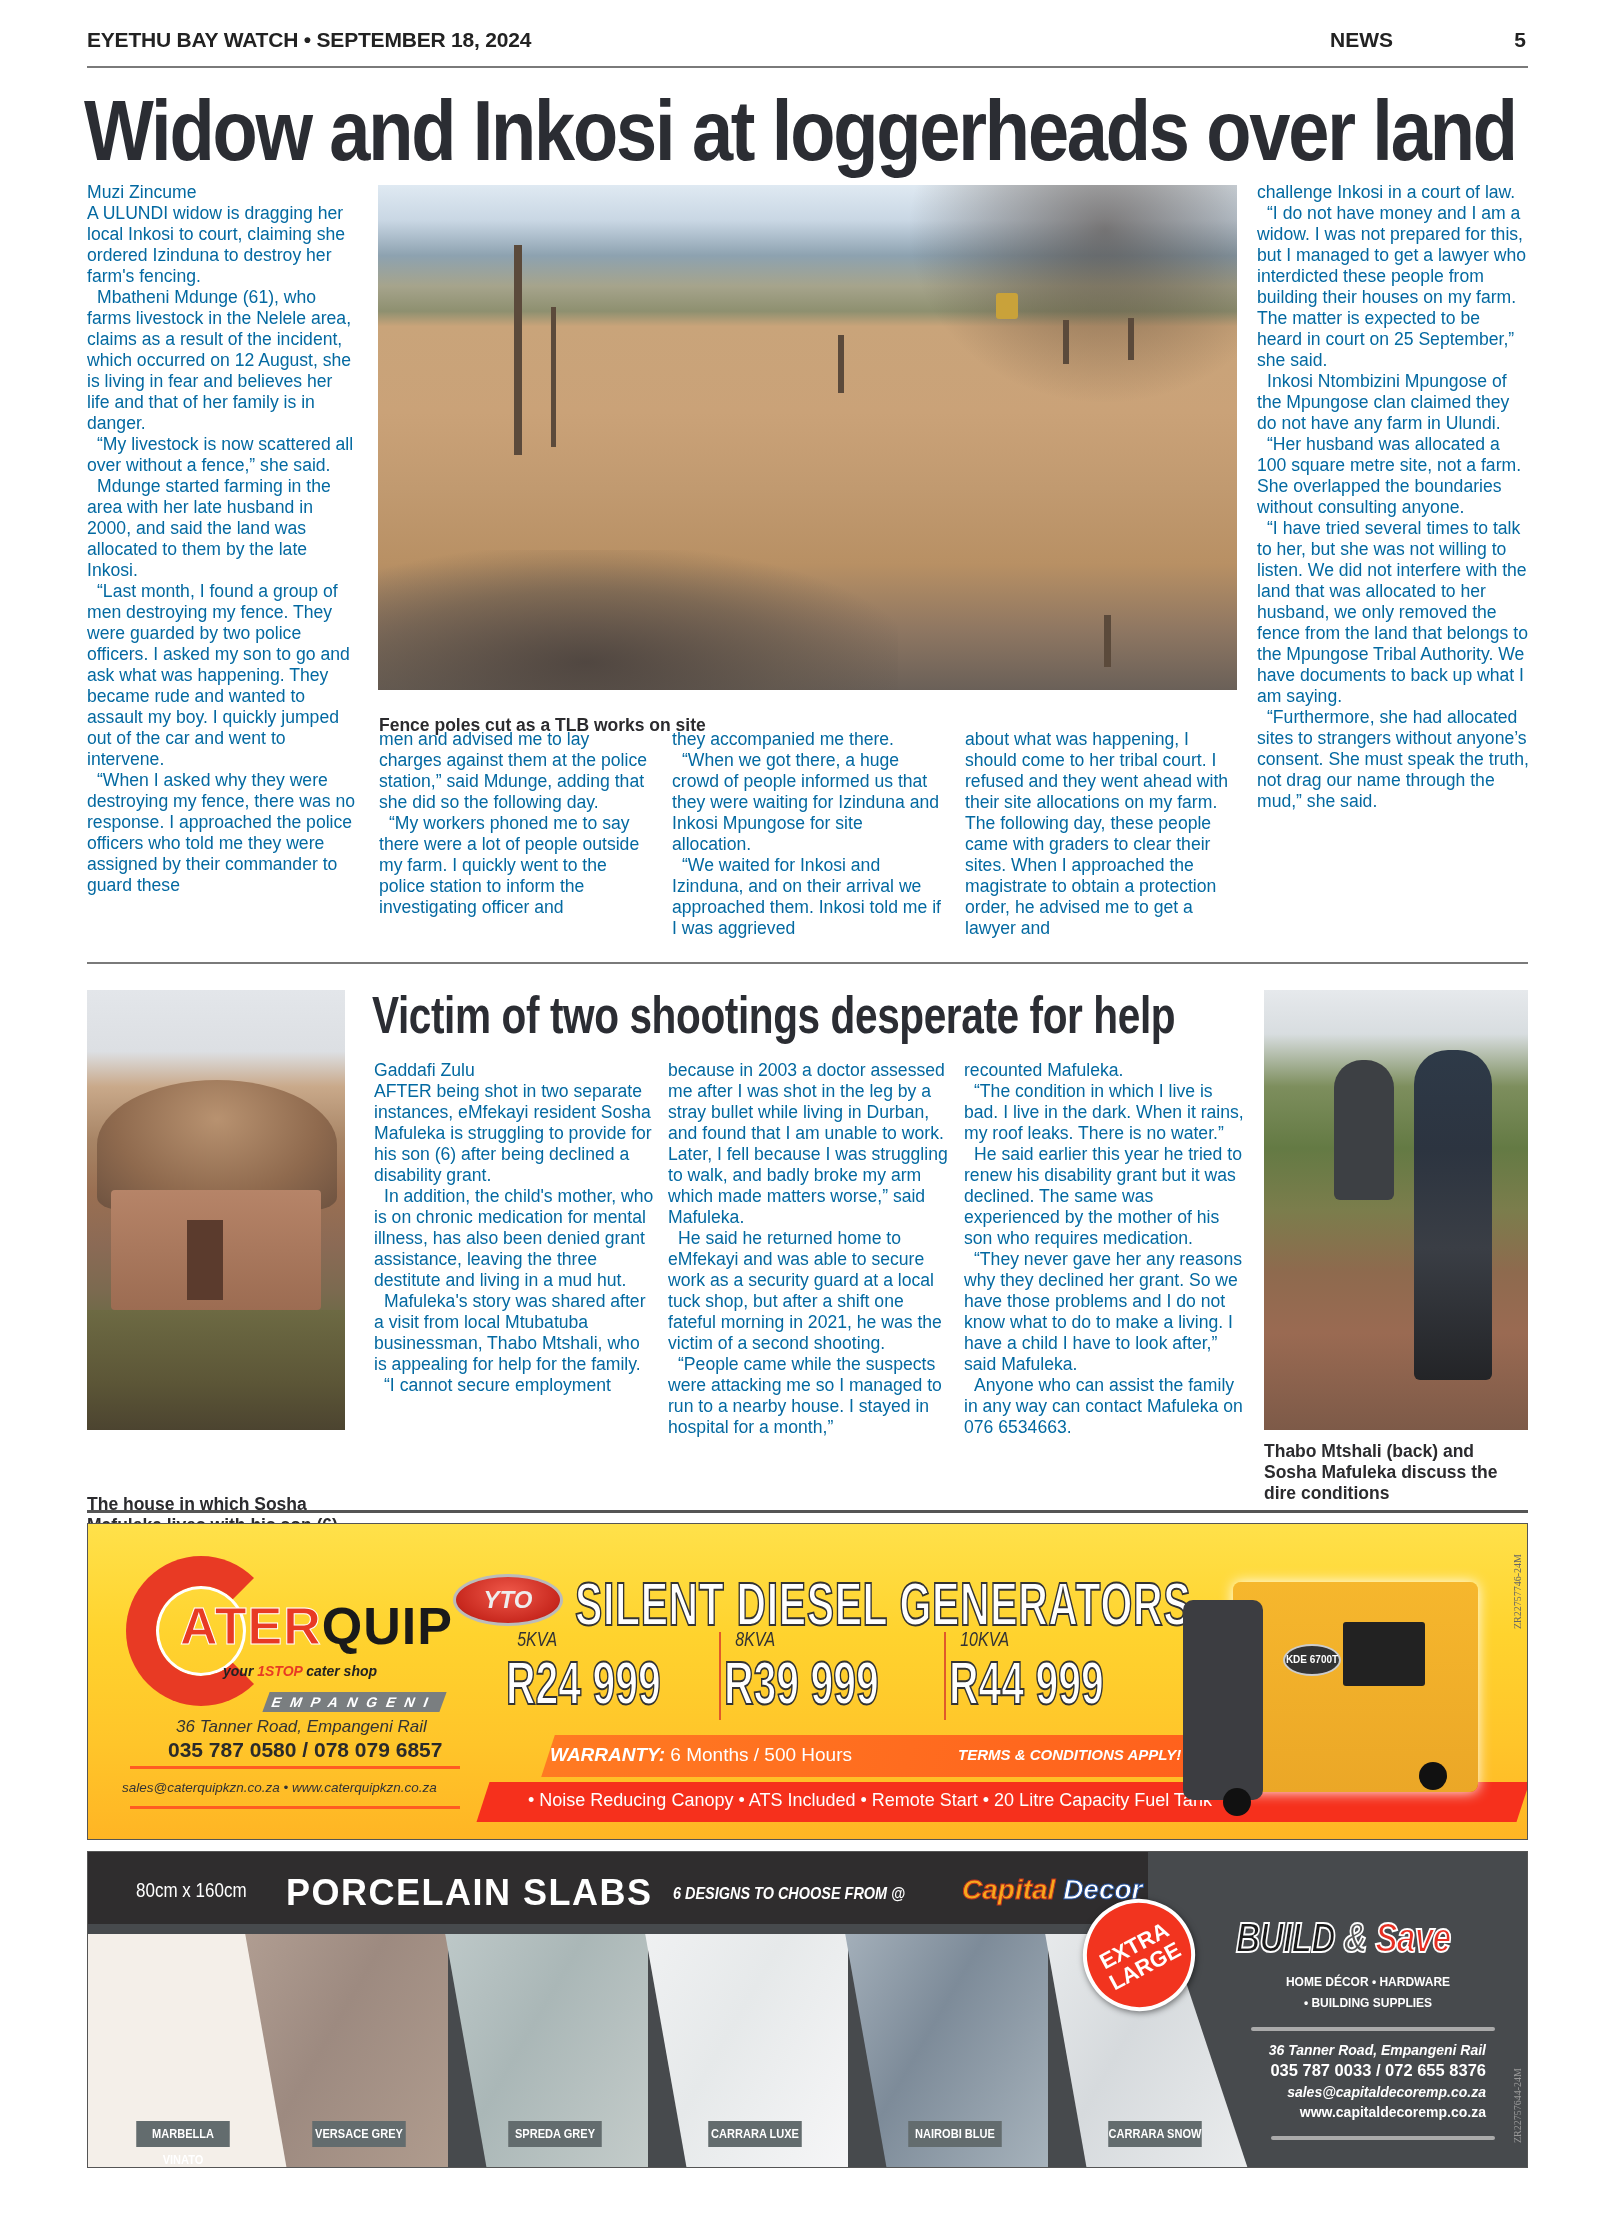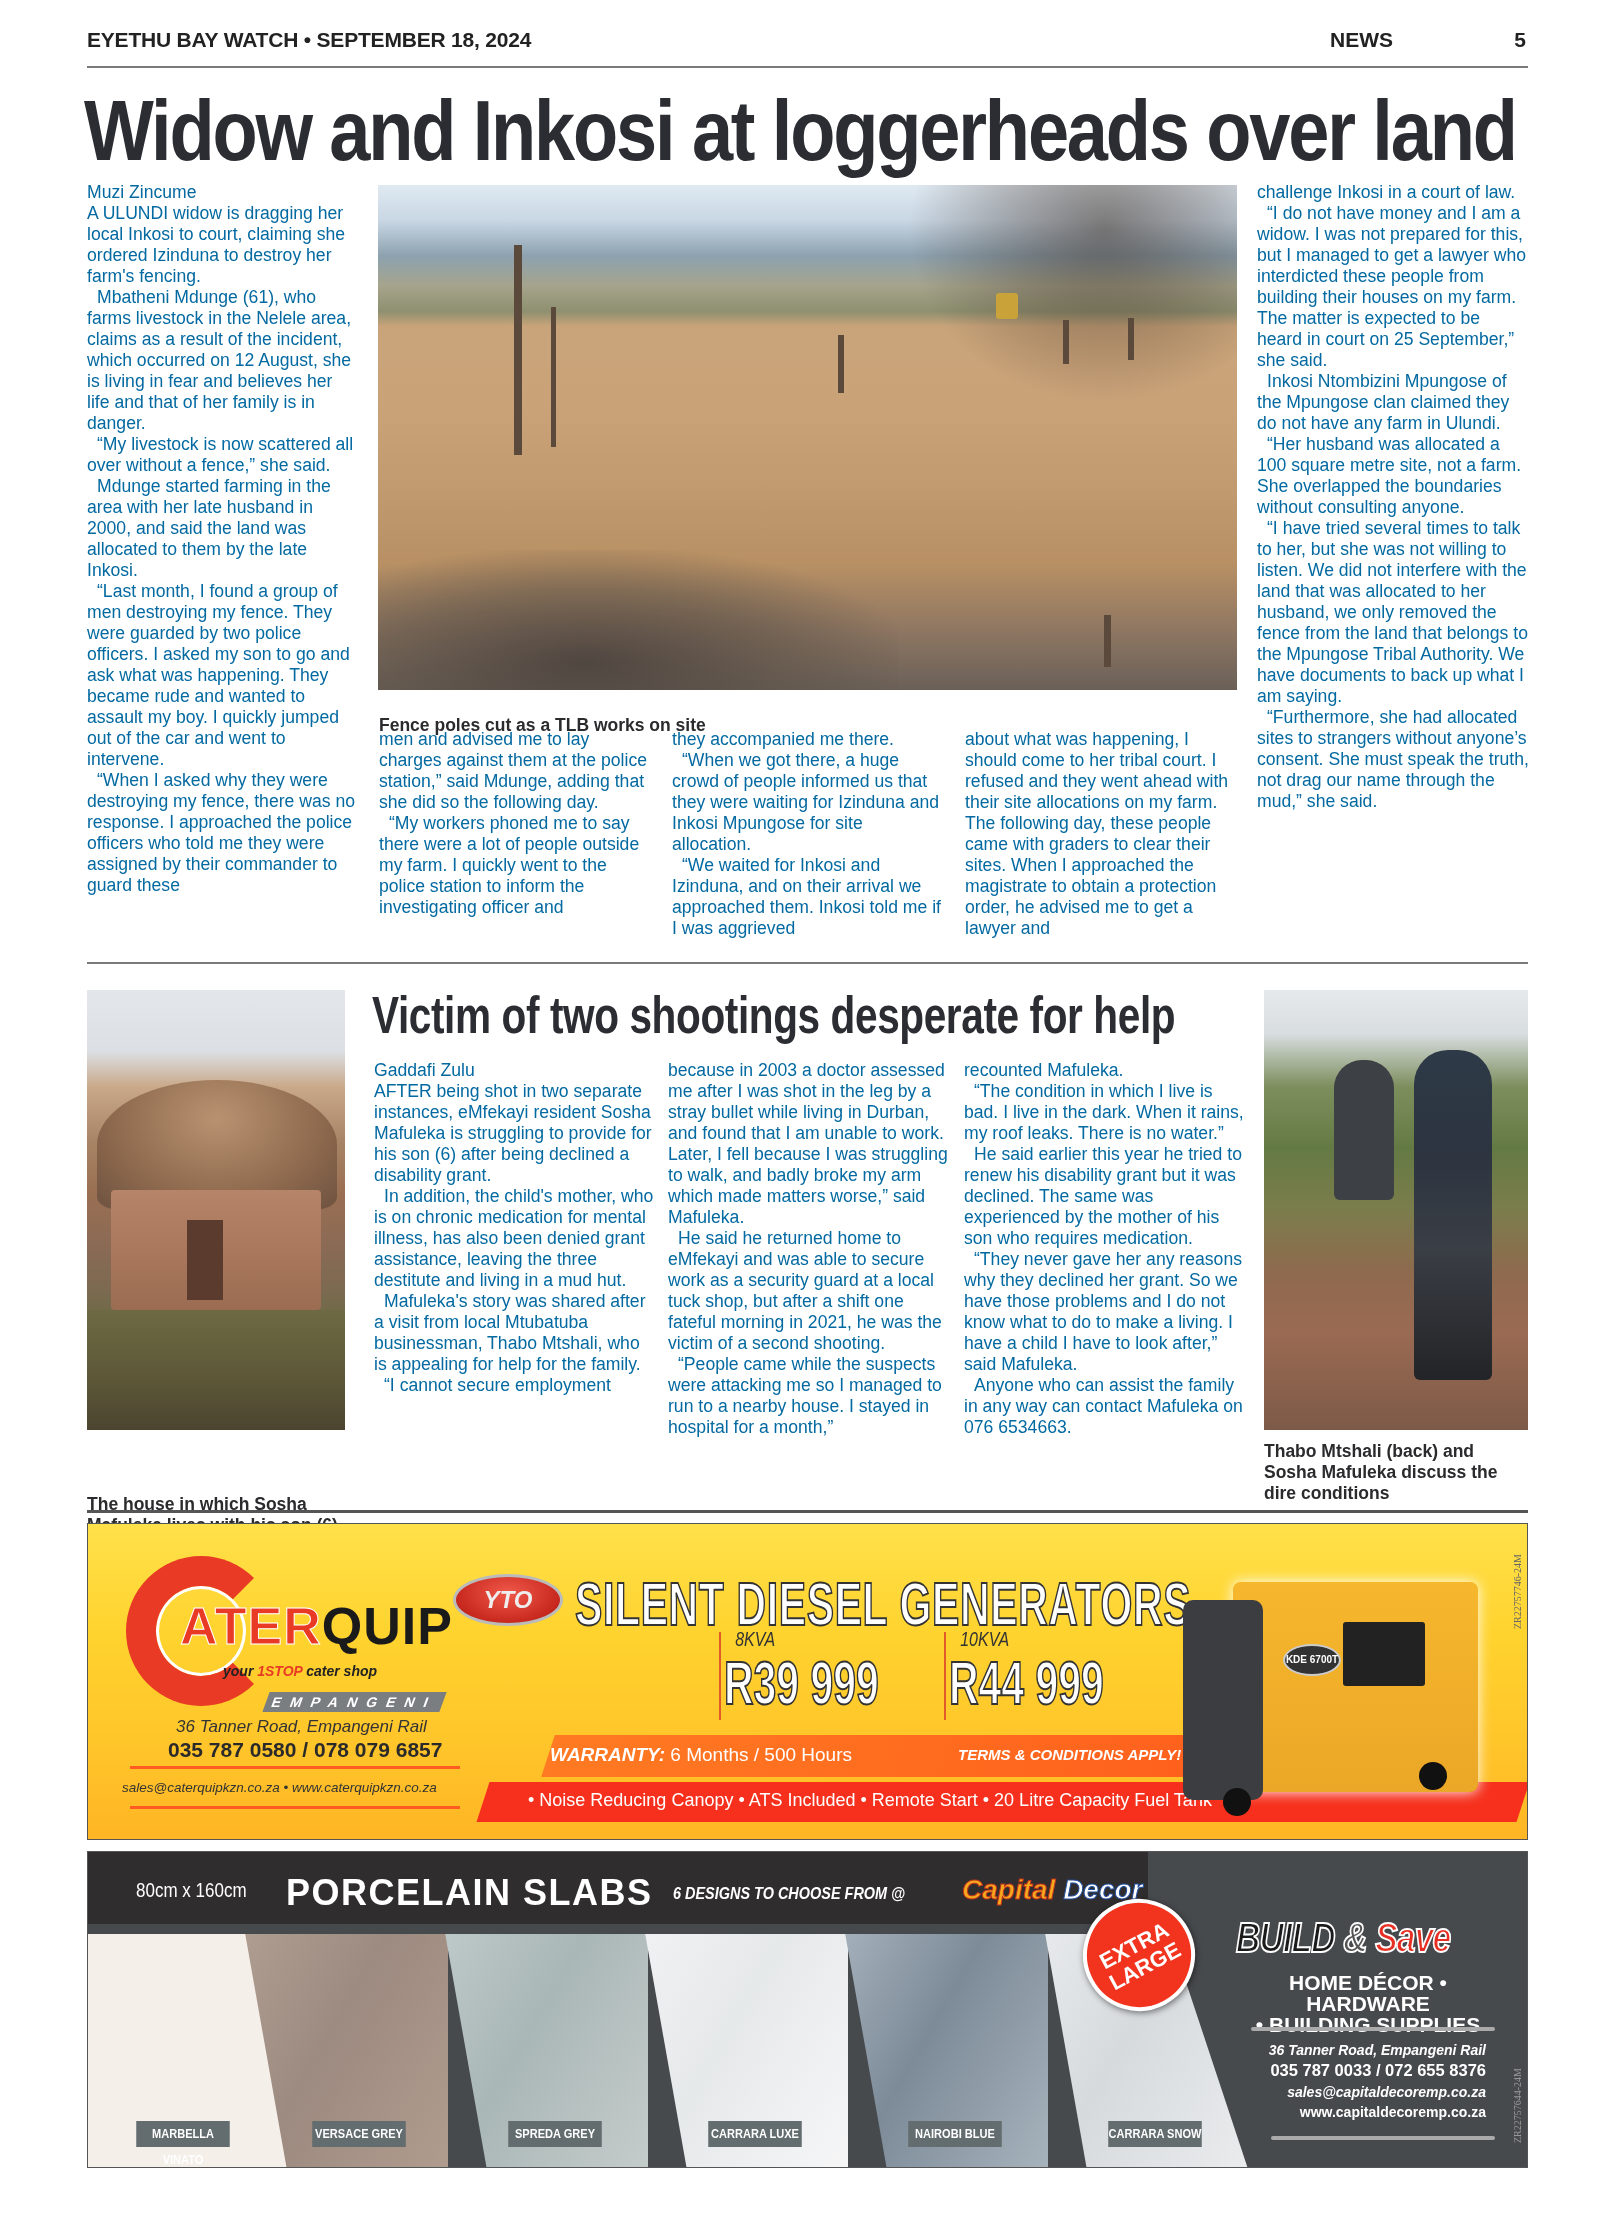--- a/index.html
+++ b/index.html
@@ -105,21 +105,21 @@
   .slabs { position: absolute; left: 0; top: 82px; width: 1060px; height: 235px; }
   .slab { position: absolute; top: 0; height: 235px; }
   .slab-label { position: absolute; bottom: 22px; height: 26px; background: #636c6e; color: #fff; font-size: 13px; font-weight: bold; line-height: 26px; text-align: center; transform: scaleX(0.85); }
 
   .extra-large { position: absolute; left: 995px; top: 47px; width: 112px; height: 112px; border-radius: 50%; background: #f2341f; border: 4px solid #fff; color: #fff; font-weight: bold; font-size: 22px; text-align: center; line-height: 23px; padding-top: 30px; transform: rotate(-28deg); box-shadow: 0 2px 6px rgba(0,0,0,0.5); }
 
   .bns-logo { position: absolute; left: 1148px; top: 62px; font-size: 42px; font-weight: bold; font-style: italic; letter-spacing: -1px; white-space: nowrap; transform: scaleX(0.8); transform-origin: left top; }
   .bns-logo .b { color: #1b1b1b; -webkit-text-stroke: 2px #fff; }
   .bns-logo .amp { color: #555; -webkit-text-stroke: 2px #fff; }
   .bns-logo .s { color: #e62f22; -webkit-text-stroke: 2px #fff; }
-  .bns-services { position: absolute; left: 1160px; top: 120px; width: 240px; text-align: center; font-size: 21px; font-weight: bold; color: #fff; line-height: 21px; }
+  .bns-services { position: absolute; left: 1160px; top: 120px; width: 240px; text-align: center; font-size: 12px; font-weight: bold; color: #fff; line-height: 21px; }
   .bns-line { position: absolute; height: 4px; background: #aaa; border-radius: 2px; }
   .bns-addr { position: absolute; left: 1150px; top: 190px; width: 248px; text-align: right; color: #fff; font-size: 14px; font-style: italic; font-weight: bold; }
   .bns-phone { position: absolute; left: 1150px; top: 209px; width: 248px; text-align: right; color: #fff; font-size: 16.5px; font-weight: bold; }
   .bns-email { position: absolute; left: 1150px; top: 232px; width: 248px; text-align: right; color: #fff; font-size: 14px; font-style: italic; font-weight: bold; }
   .bns-web { position: absolute; left: 1150px; top: 252px; width: 248px; text-align: right; color: #fff; font-size: 14px; font-weight: bold; }
   .ad2-code { position: absolute; right: 4px; bottom: 24px; font-family: "Liberation Serif", serif; font-size: 10px; color: #999; writing-mode: vertical-rl; transform: rotate(180deg); }
 </style>
 </head>
 <body>
 
@@ -239,20 +239,24 @@
   <div class="cq-city">EMPANGENI</div>
   <div class="cq-addr">36 Tanner Road, Empangeni Rail</div>
   <div class="cq-phone">035 787 0580 / 078 079 6857</div>
   <div class="cq-line" style="top:242px;width:330px;"></div>
   <div class="cq-web">sales@caterquipkzn.co.za • www.caterquipkzn.co.za</div>
   <div class="cq-line" style="top:282px;width:330px;"></div>
 
   <div class="yto-logo">YTO</div>
   <div class="gen-title">SILENT DIESEL GENERATORS</div>
 
+  <div class="price-block" style="left:418px;">
+    <div class="kva">5KVA</div>
+    <div class="price">R24 999</div>
+  </div>
   <div class="price-div" style="left:631px;"></div>
   <div class="price-block" style="left:636px;">
     <div class="kva">8KVA</div>
     <div class="price">R39 999</div>
   </div>
   <div class="price-div" style="left:856px;"></div>
   <div class="price-block" style="left:861px;">
     <div class="kva">10KVA</div>
     <div class="price">R44 999</div>
   </div>

